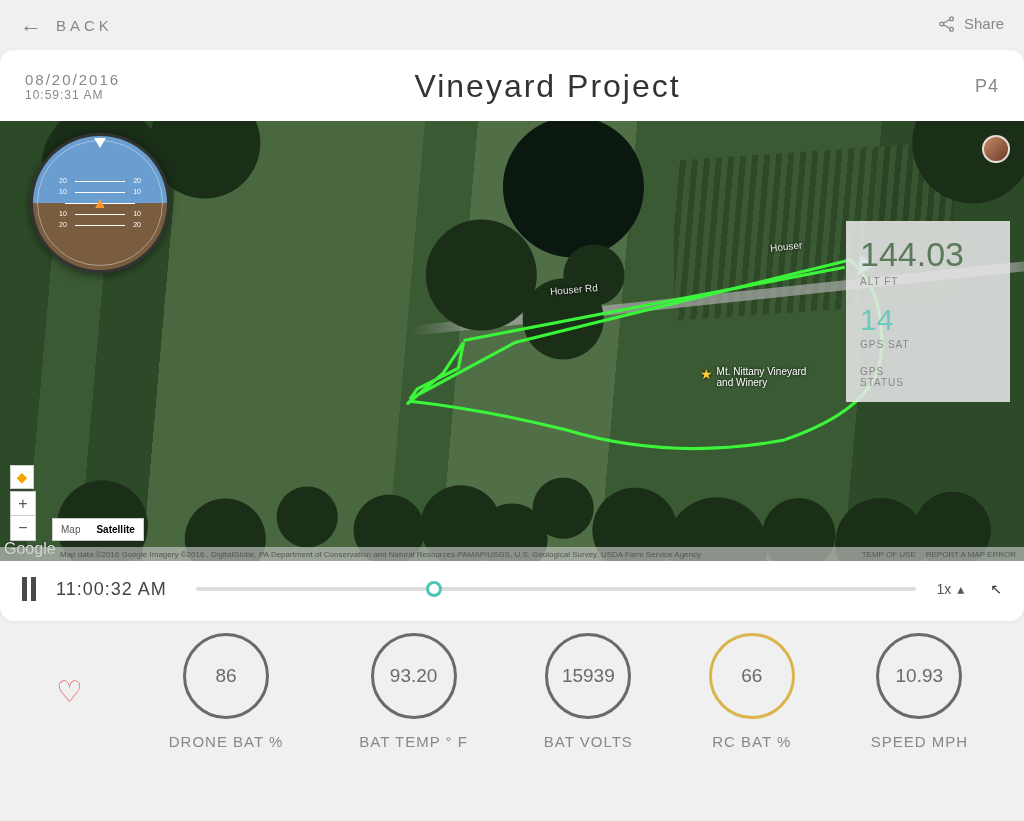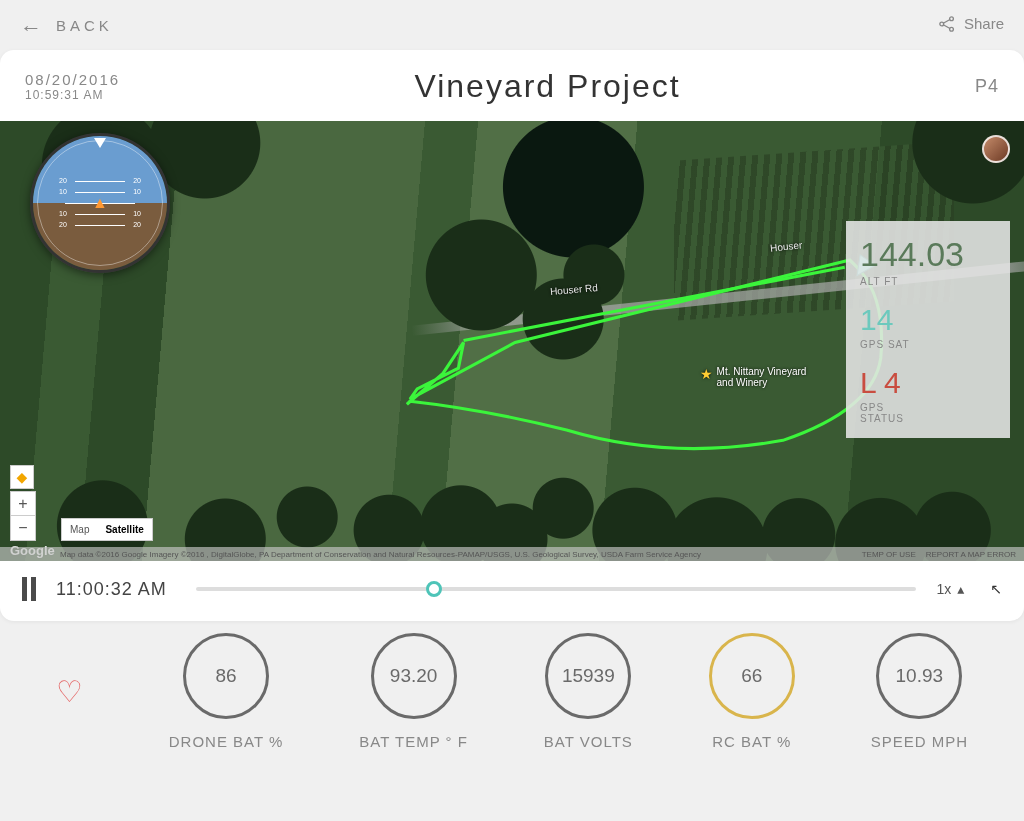--- a/index.html
+++ b/index.html
@@ -217,32 +217,32 @@
   }
   .zoom-ctrl div {
     width: 24px; height: 24px;
     display: flex; align-items: center; justify-content: center;
     font-size: 16px; color: #555;
     cursor: pointer;
   }
   .zoom-ctrl div:first-child { border-bottom: 1px solid #ccc; }
   .maptype {
     position: absolute;
-    left: 61px; bottom: 20px;
+    left: 52px; bottom: 20px;
     display: flex;
     background: #fff;
     border: 1px solid #ccc;
     font-size: 10px;
   }
   .maptype div { padding: 5px 8px; cursor: pointer; color: #555; }
   .maptype .active { font-weight: 600; color: #000; }
   .google-logo {
     position: absolute;
-    left: 10px; bottom: 3px;
-    color: #fff; font-size: 13px; font-weight: 700;
+    left: 4px; bottom: 3px;
+    color: #fff; font-size: 16px; font-weight: 400;
     text-shadow: 0 0 2px rgba(0,0,0,0.5);
     opacity: 0.85;
   }
   .attribution {
     position: absolute;
     left: 0; right: 0; bottom: 0;
     height: 14px;
     padding-left: 60px;
     background: rgba(200,200,200,0.65);
     color: #555;
@@ -401,21 +401,20 @@
       <div class="attitude-center">▲</div>
     </div>
 
     <div class="avatar"></div>
 
     <div class="telemetry-panel">
       <div class="val alt-val">144.03</div>
       <div class="lbl">ALT FT</div>
       <div class="val sat-val">14</div>
       <div class="lbl">GPS SAT</div>
-      <div class="val status-val">L 4</div>
       <div class="lbl" style="white-space:pre-line;">GPS
 STATUS</div>
     </div>
 
     <div class="streetview-peg">
       <span>◆</span>
     </div>
     <div class="zoom-ctrl">
       <div>
           <span>+</span>

